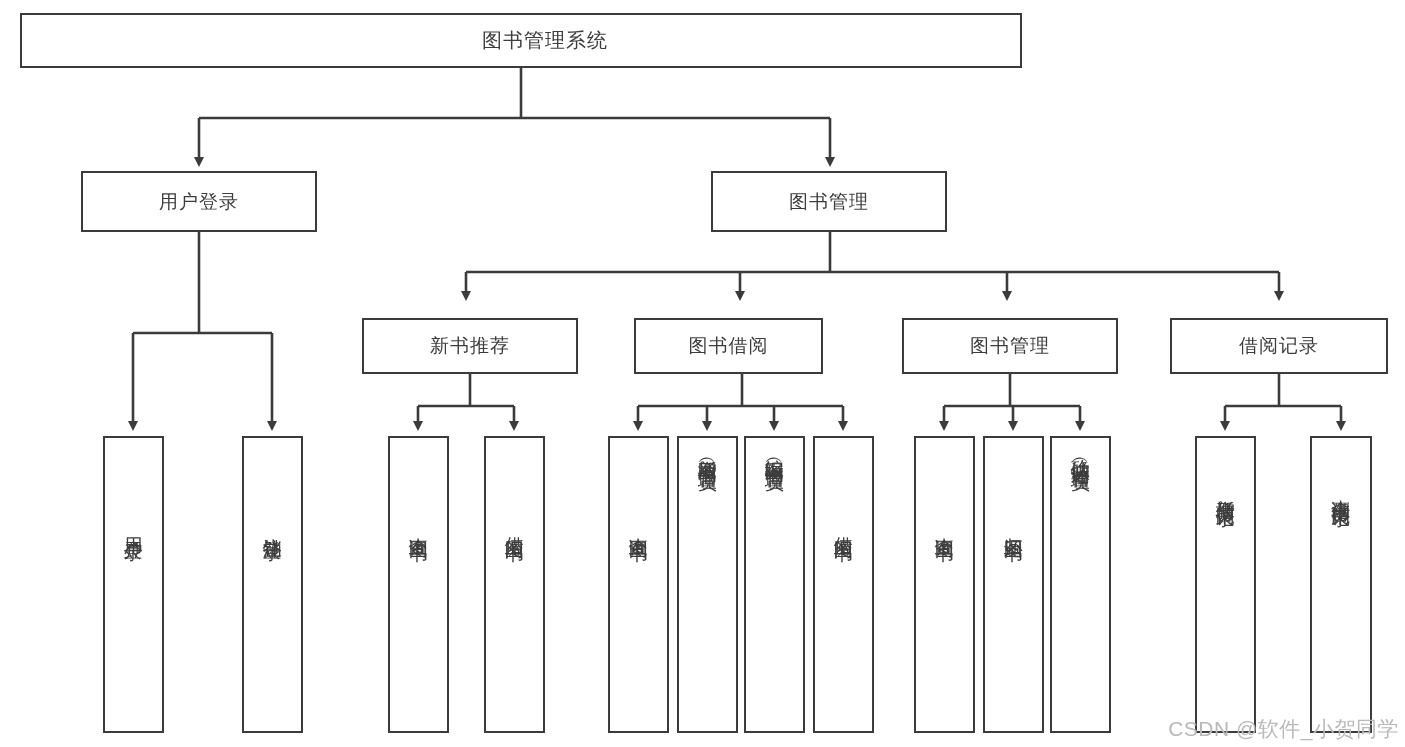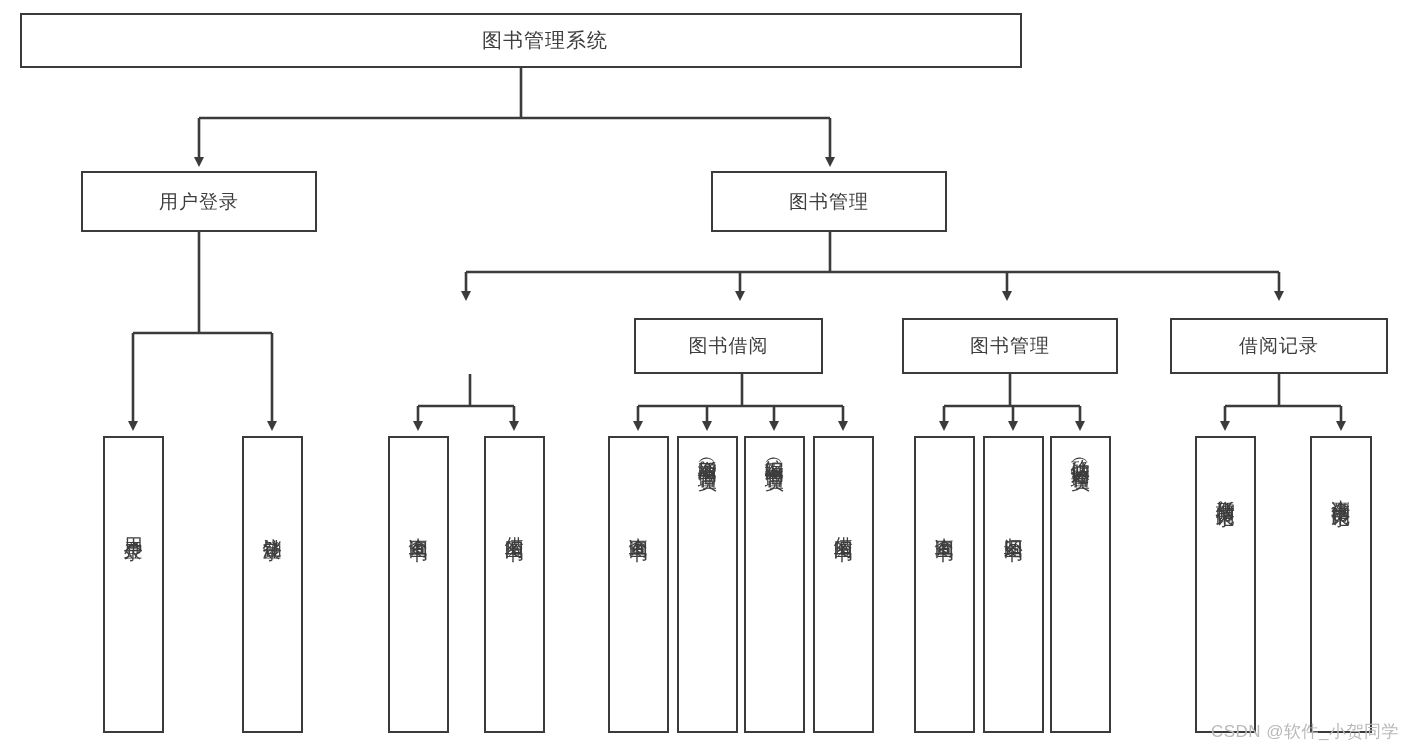--- a/index.html
+++ b/index.html
@@ -39,21 +39,21 @@
     white-space:nowrap;
     display:block;
   }
   .leaf.center .vtext{margin-top:40px;}
   .leaf.center2 .vtext{margin-top:78px;}
 
   #watermark{
     position:absolute;
     right:6px;
     bottom:4px;
-    font-size:17px;
+    font-size:21px;
     color:#b9b9b9;
     letter-spacing:0.5px;
     z-index:5;
     white-space:nowrap;
   }
 </style>
 </head>
 <body>
 
 <div id="diagram">
@@ -112,20 +112,23 @@
     <span>图书管理系统</span>
   </div>
 
   <div class="node" style="left:81px;top:171px;width:236px;height:61px;">
     <span>用户登录</span>
   </div>
   <div class="node" style="left:711px;top:171px;width:236px;height:61px;">
     <span>图书管理</span>
   </div>
 
+  <div class="node" style="left:362px;top:318px;width:216px;height:56px;">
+    <span>新书推荐</span>
+  </div>
   <div class="node" style="left:634px;top:318px;width:189px;height:56px;text-align:right;">
     <span>图书借阅</span>
   </div>
   <div class="node" style="left:902px;top:318px;width:216px;height:56px;">
     <span>图书管理</span>
   </div>
   <div class="node" style="left:1170px;top:318px;width:218px;height:56px;font-family:Liberation Serif, serif;">
     <span>借阅记录</span>
   </div>
 

